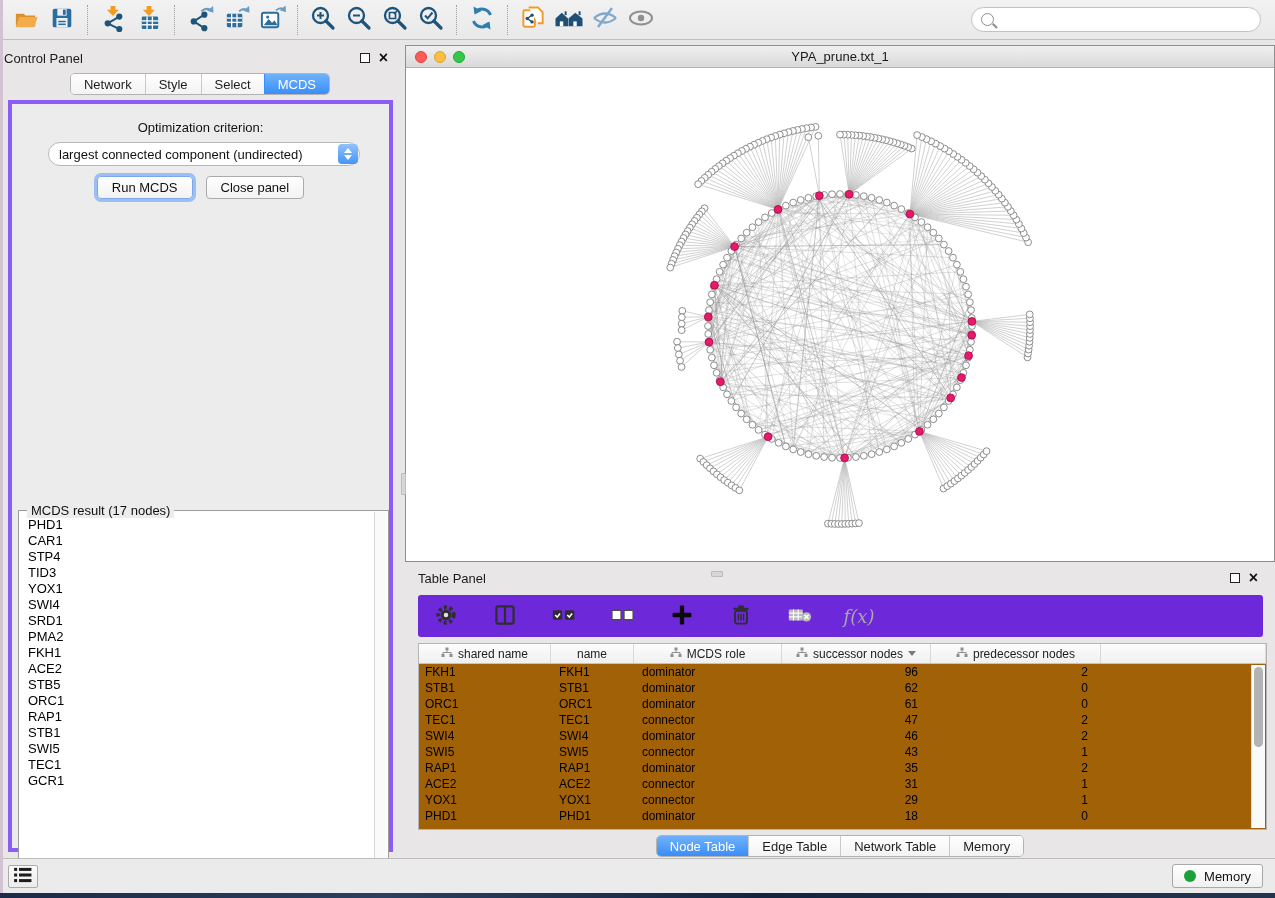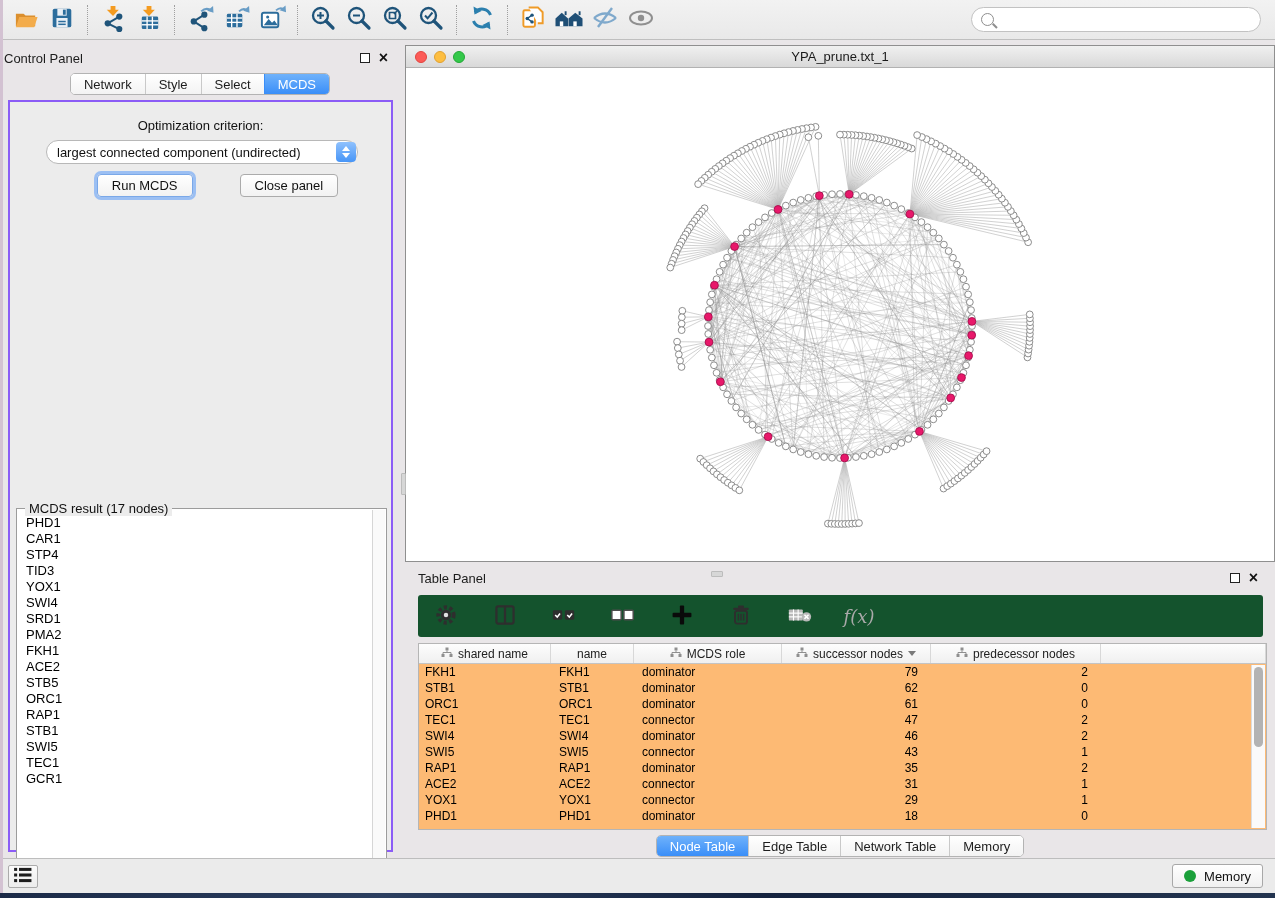--- a/index.html
+++ b/index.html
@@ -37,36 +37,36 @@
 
   .cp-tabs { position:absolute; left:0; top:33px; width:400px; display:flex; justify-content:center; }
   .seg { display:inline-flex; border:1px solid #b3b3b3; border-radius:5px; overflow:hidden;
          background:#fff; height:22px; }
   .seg .tab { font-size:13px; color:#1d1d1d; padding:3px 13px; border-left:1px solid #c9c9c9;
               background:linear-gradient(#ffffff,#f3f3f3); cursor:pointer; white-space:nowrap; }
   .seg .tab:first-child { border-left:none; }
   .seg .tab.sel { background:linear-gradient(#6fb2fb,#3a8ef8); color:#fff; border-left-color:#3a8ef8; }
 
   .cp-body { position:absolute; left:8px; top:60px; width:385px; height:752px; background:#ececec;
-             border:2px solid #8b5cf6; }
+             border:4px solid #8b5cf6; }
   .opt-label { position:absolute; left:0; top:16px; width:100%; text-align:center;
                font-size:13px; color:#111; }
   .dropdown { position:absolute; left:36px; top:38px; width:312px; height:24px; background:#fff;
               border:1px solid #b8b8b8; border-radius:12px; display:flex; align-items:center;
               padding-left:10px; font-size:13px; color:#111; cursor:pointer; }
   .stepper { position:absolute; right:1px; top:1px; width:20px; height:20px;
              background:linear-gradient(#8fc1fd,#4795f7); border-radius:4px;
              display:flex; flex-direction:column; align-items:center; justify-content:center; gap:2px; }
   .tri-up { width:0; height:0; border-left:4px solid transparent; border-right:4px solid transparent;
             border-bottom:5px solid #fff; }
   .tri-dn { width:0; height:0; border-left:4px solid transparent; border-right:4px solid transparent;
             border-top:5px solid #fff; }
   .btn-row { position:absolute; left:0; top:72px; width:100%; display:flex; justify-content:center; gap:13px; }
   .pbtn { font-size:13px; color:#111; background:linear-gradient(#ffffff,#f2f2f2);
-          border:1px solid #ababab; border-radius:4px; padding:3px 14px; cursor:pointer;margin-left:34px; }
+          border:1px solid #ababab; border-radius:4px; padding:3px 14px; cursor:pointer; }
   .pbtn.focused { box-shadow:0 0 0 3px rgba(90,155,250,.55); border-color:#7aa8e8; }
 
   .groupbox { position:absolute; left:6px; top:406px; width:371px; height:372px;
               border:1px solid #9c9c9c; background:#fff; }
   .gb-legend { position:absolute; left:8px; top:-8px; background:#ececec; padding:0 4px;
                font-size:13px; color:#111;text-align:right; }
   .gb-list { position:absolute; left:0; top:6px; bottom:2px; right:14px; overflow:hidden;
              padding-left:9px; }
   .gb-item { font-size:13px; color:#000; line-height:16px; }
   .gb-scroll { position:absolute; right:1px; top:1px; bottom:1px; width:13px;
@@ -87,28 +87,28 @@
 
   .vgrip { position:absolute; left:401px; top:433px; width:5px; height:22px;
            background:#d7d7d7; border:1px solid #bcbcbc; border-radius:1px; }
   .hgrip { position:absolute; left:711px; top:531px; width:12px; height:6px;
            background:#d7d7d7; border:1px solid #bcbcbc; border-radius:1px; }
 
   
   .table-panel { position:absolute; left:405px; top:525px; width:870px; height:293px; }
   .tp-header { position:absolute; left:13px; top:3px; width:850px; height:20px; display:flex; align-items:center; }
   .tp-toolbar { position:absolute; left:13px; top:30px; width:845px; height:42px;
-                background:#14532d; border-radius:3px; display:flex; align-items:center;
+                background:#6d28d9; border-radius:3px; display:flex; align-items:center;
                 gap:31px; padding-left:14px; }
   .ticon { width:28px; height:28px; display:flex; align-items:center; justify-content:center;
            background:none; border:none; cursor:pointer; }
   .fx { font-family:"DejaVu Serif", serif; font-style:italic; font-size:18px; color:#a9a9a9; }
 
   .ntable { position:absolute; left:13px; top:78px; width:849px; height:187px;
-            background:#fdba74; border:1px solid #b5b5b5; }
+            background:#a16207; border:1px solid #b5b5b5; }
   .thead { display:flex; height:20px; background:linear-gradient(#fdfdfd,#f0f0f0);
            border-bottom:1px solid #c4c4c4; }
   .th { display:flex; align-items:center; justify-content:center; gap:5px; font-size:12px;
         color:#222; border-right:1px solid #d8d8d8; overflow:hidden; }
   .sort-dn { width:0; height:0; border-left:4px solid transparent; border-right:4px solid transparent;
              border-top:5px solid #7a7a7a; }
   .trow { display:flex; height:16px; }
   .tcell { font-size:12px; color:#000; line-height:16px; overflow:hidden; white-space:nowrap; }
   .c0 { width:132px; padding-left:6px; }
   .c1 { width:83px;  padding-left:8px; }
@@ -1276,21 +1276,21 @@
                 </svg></span>
               <span>predecessor nodes</span>
             </span>
           <span class="th cfill"></span>
         </div>
         <div>
             <div class="trow">
               <span class="tcell c0">FKH1</span>
               <span class="tcell c1">FKH1</span>
               <span class="tcell c2">dominator</span>
-              <span class="tcell c3">79</span>
+              <span class="tcell c3">96</span>
               <span class="tcell c4">2</span>
               <span class="tcell cfill"></span>
             </div>
             <div class="trow">
               <span class="tcell c0">STB1</span>
               <span class="tcell c1">STB1</span>
               <span class="tcell c2">dominator</span>
               <span class="tcell c3">62</span>
               <span class="tcell c4">0</span>
               <span class="tcell cfill"></span>

